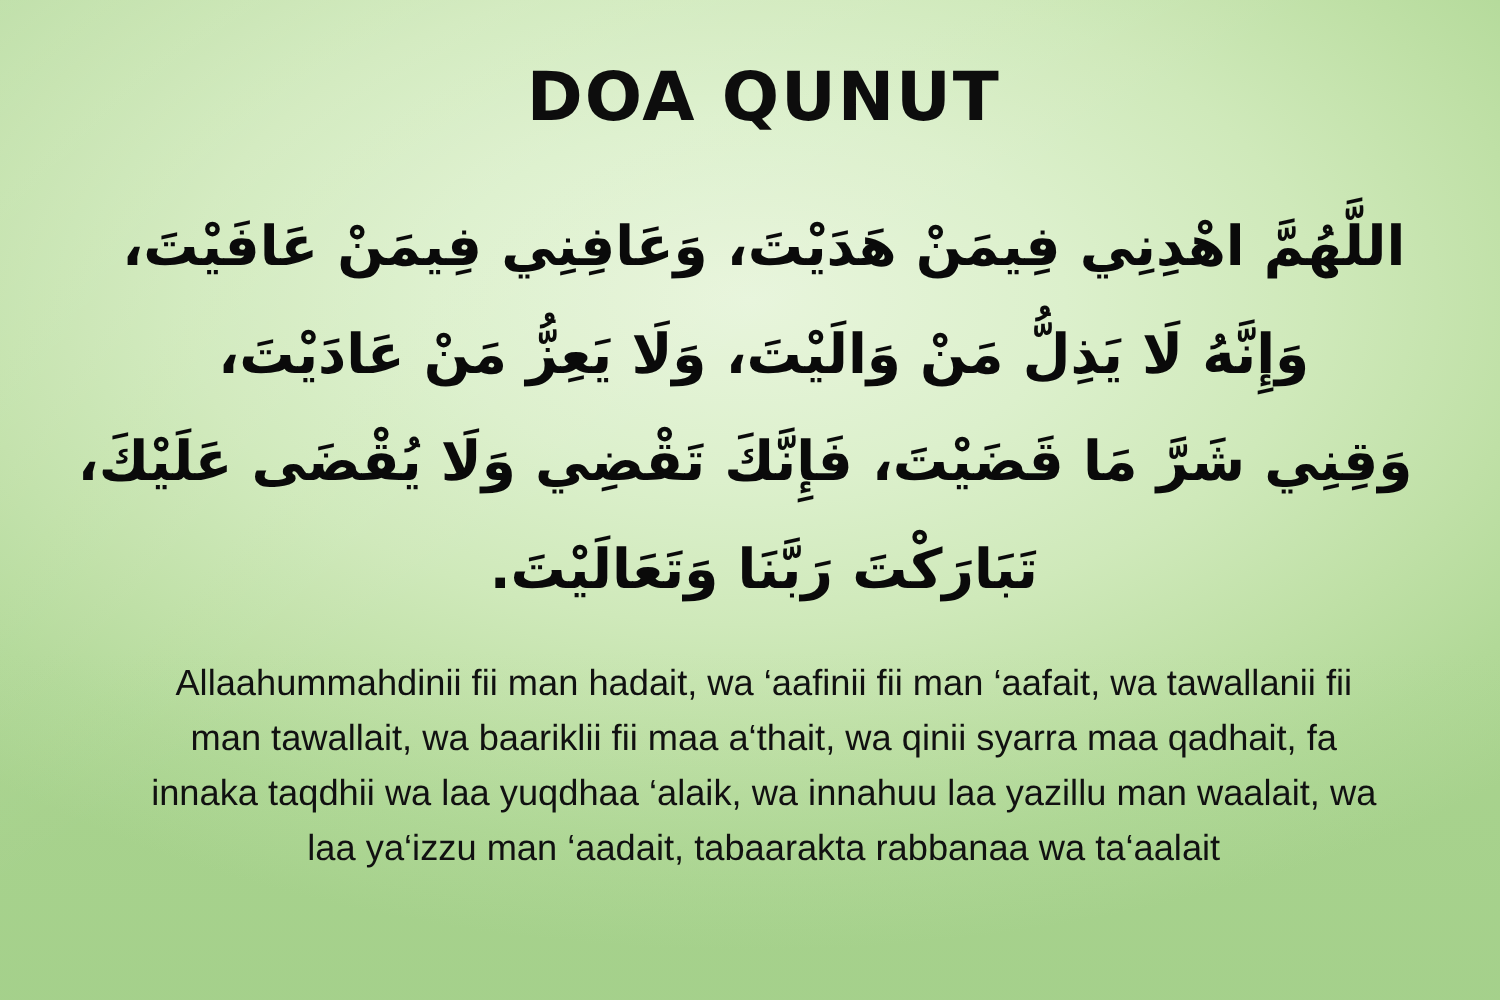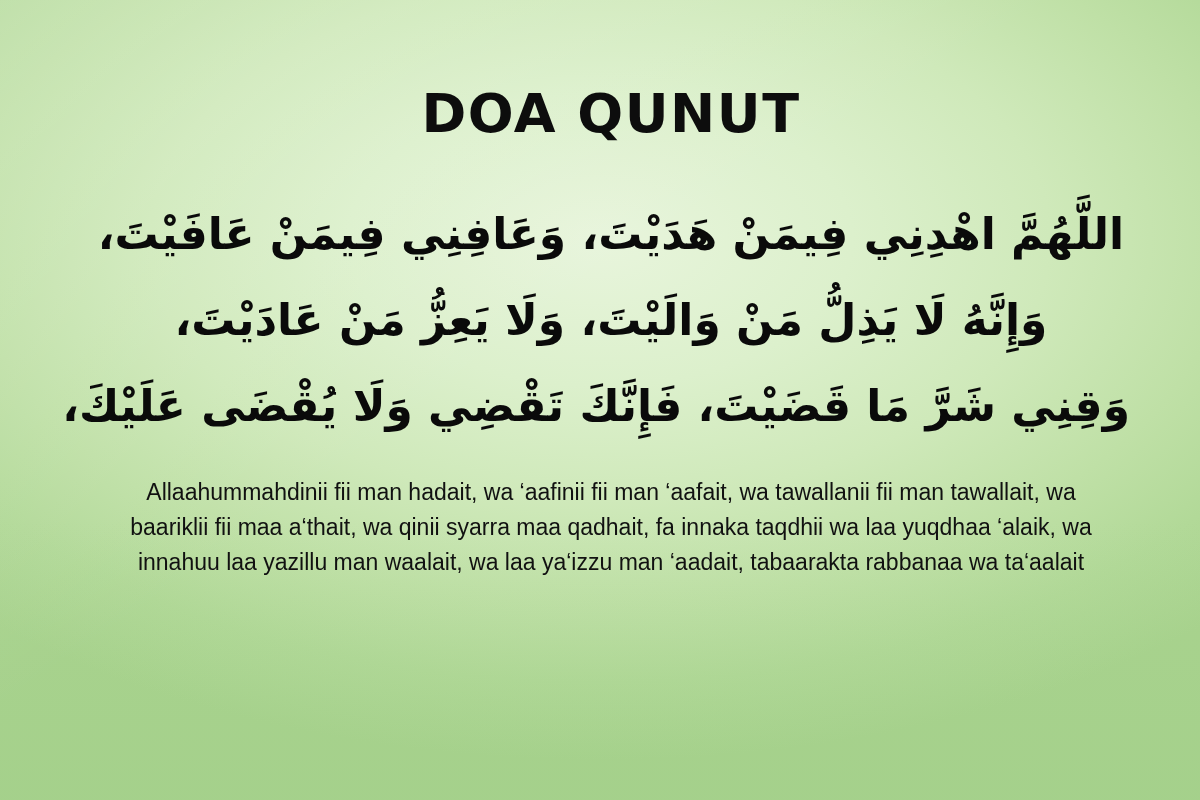--- a/index.html
+++ b/index.html
@@ -28,21 +28,20 @@
     background:
       linear-gradient(to bottom right, rgba(255,255,255,0.16) 0%, rgba(255,255,255,0) 45%),
       linear-gradient(to top, rgba(150,200,130,0.22) 0%, rgba(150,200,130,0) 35%);
     pointer-events: none;
   }
   .content {
     position: relative;
     z-index: 2;
     padding: 36px 44px 0 66px;
     text-align: center;
-    margin-top: 36px;
   }
   .title {
     font-family: "DejaVu Sans", sans-serif;
     font-weight: 700;
     font-size: 54px;
     letter-spacing: 1.5px;
     color: #0d0d0d;
     margin: 12px 0 0 0;
     line-height: 1.1;
   }
@@ -58,38 +57,39 @@
     font-weight: 600;
   }
   .arabic-line {
     display: block;
     white-space: nowrap;
   }
   .translit {
     margin: 26px auto 0 auto;
     max-width: 1000px;
     font-family: "Liberation Sans", sans-serif;
-    font-size: 23px;
+    font-size: 29px;
     line-height: 1.52;
     color: #111111;
     text-align: center;
     font-weight: 400;
     padding: 0 40px;
   }
 </style>
 </head>
 <body>
 
 <div class="poster">
   <div class="content">
 
     <h1 class="title">DOA QUNUT</h1>
 
     <div class="arabic-block">
       <span class="arabic-line">اللَّهُمَّ اهْدِنِي فِيمَنْ هَدَيْتَ، وَعَافِنِي فِيمَنْ عَافَيْتَ،</span>
       <span class="arabic-line">وَإِنَّهُ لَا يَذِلُّ مَنْ وَالَيْتَ، وَلَا يَعِزُّ مَنْ عَادَيْتَ،</span>
       <span class="arabic-line">وَقِنِي شَرَّ مَا قَضَيْتَ، فَإِنَّكَ تَقْضِي وَلَا يُقْضَى عَلَيْكَ،</span>
+      <span class="arabic-line">تَبَارَكْتَ رَبَّنَا وَتَعَالَيْتَ.</span>
     </div>
 
     <p class="translit">Allaahummahdinii fii man hadait, wa ‘aafinii fii man ‘aafait, wa tawallanii fii man tawallait, wa baariklii fii maa a‘thait, wa qinii syarra maa qadhait, fa innaka taqdhii wa laa yuqdhaa ‘alaik, wa innahuu laa yazillu man waalait, wa laa ya‘izzu man ‘aadait, tabaarakta rabbanaa wa ta‘aalait</p>
 
   </div>
 </div>
 
 </body></html>

